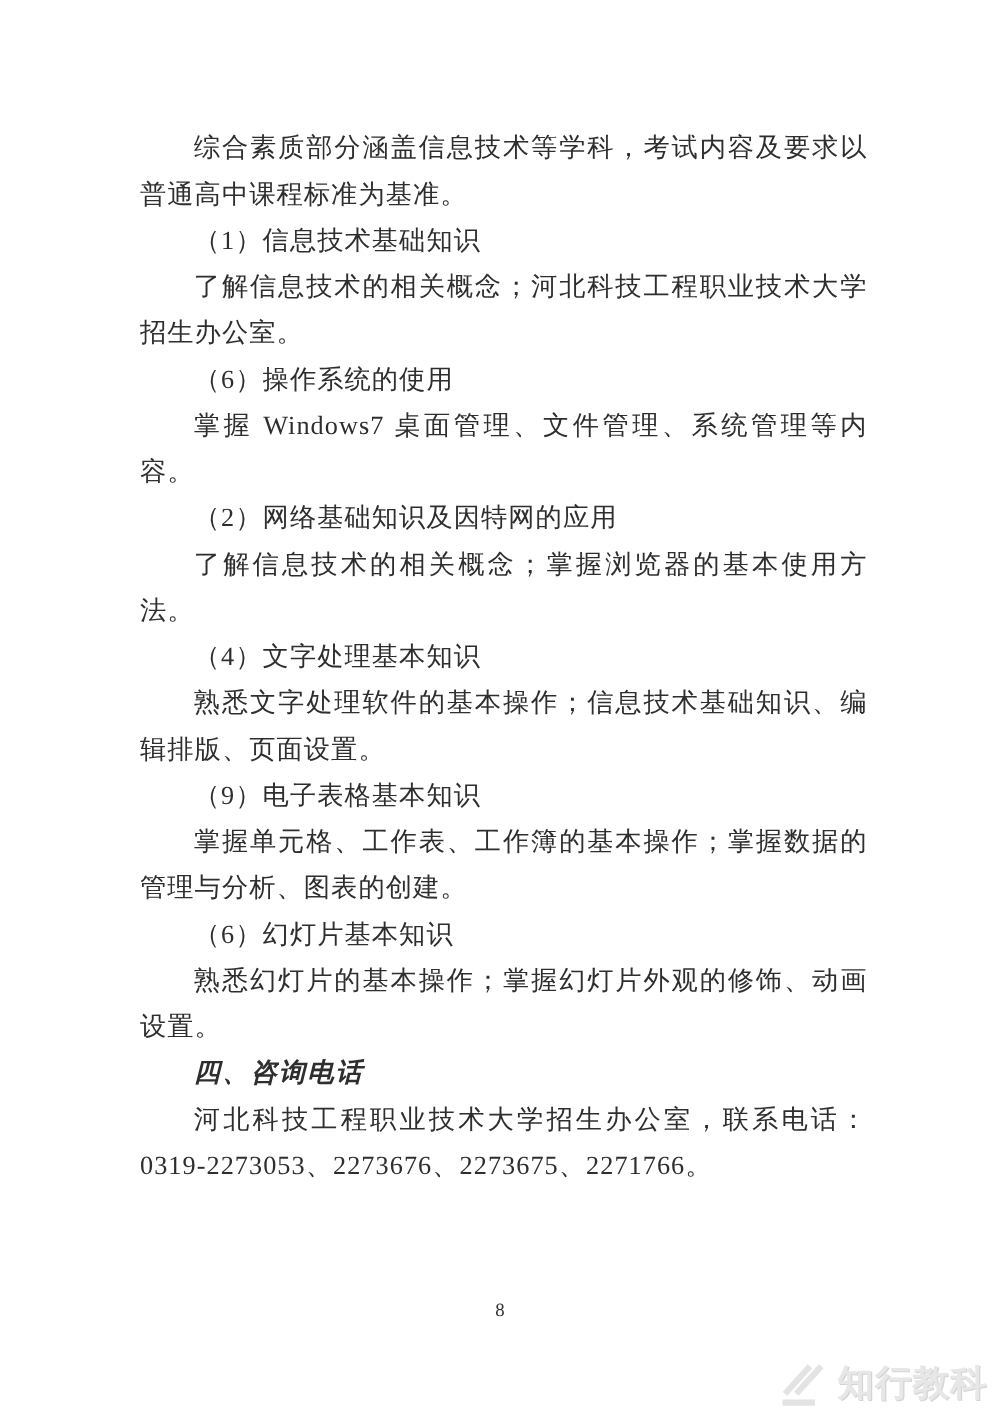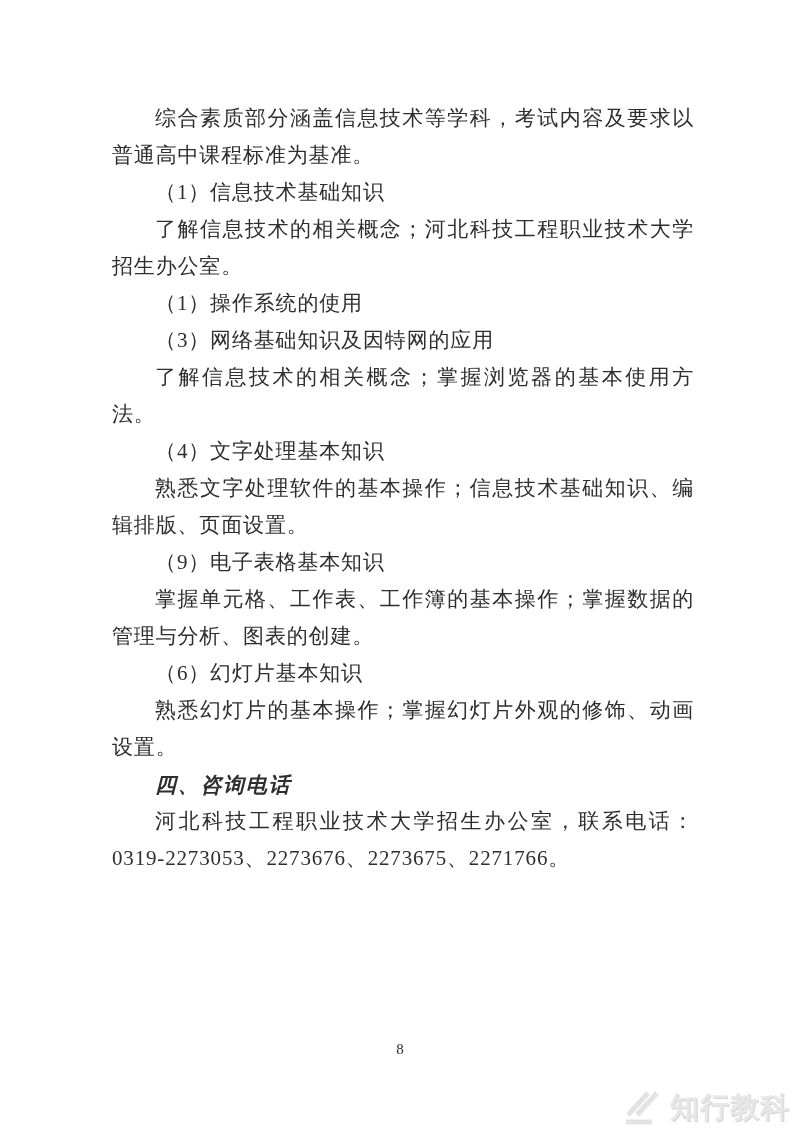--- a/index.html
+++ b/index.html
@@ -71,22 +71,23 @@
 </style>
 </head>
 <body>
 
 <div class="page">
 
   <div class="content">
     <p>综合素质部分涵盖信息技术等学科，考试内容及要求以普通高中课程标准为基准。</p>
     <p>（1）信息技术基础知识</p>
     <p>了解信息技术的相关概念；河北科技工程职业技术大学招生办公室。</p>
-    <p>（1）操作系统的使用</p>
-    <p>（3）网络基础知识及因特网的应用</p>
+    <p>（6）操作系统的使用</p>
+    <p>掌握 Windows7 桌面管理、文件管理、系统管理等内容。</p>
+    <p>（2）网络基础知识及因特网的应用</p>
     <p>了解信息技术的相关概念；掌握浏览器的基本使用方法。</p>
     <p>（4）文字处理基本知识</p>
     <p>熟悉文字处理软件的基本操作；信息技术基础知识、编辑排版、页面设置。</p>
     <p>（9）电子表格基本知识</p>
     <p>掌握单元格、工作表、工作簿的基本操作；掌握数据的管理与分析、图表的创建。</p>
     <p>（6）幻灯片基本知识</p>
     <p>熟悉幻灯片的基本操作；掌握幻灯片外观的修饰、动画设置。</p>
     <p class="heading">四、咨询电话</p>
     <p>河北科技工程职业技术大学招生办公室，联系电话：0319-2273053、2273676、2273675、2271766。</p>
   </div>

